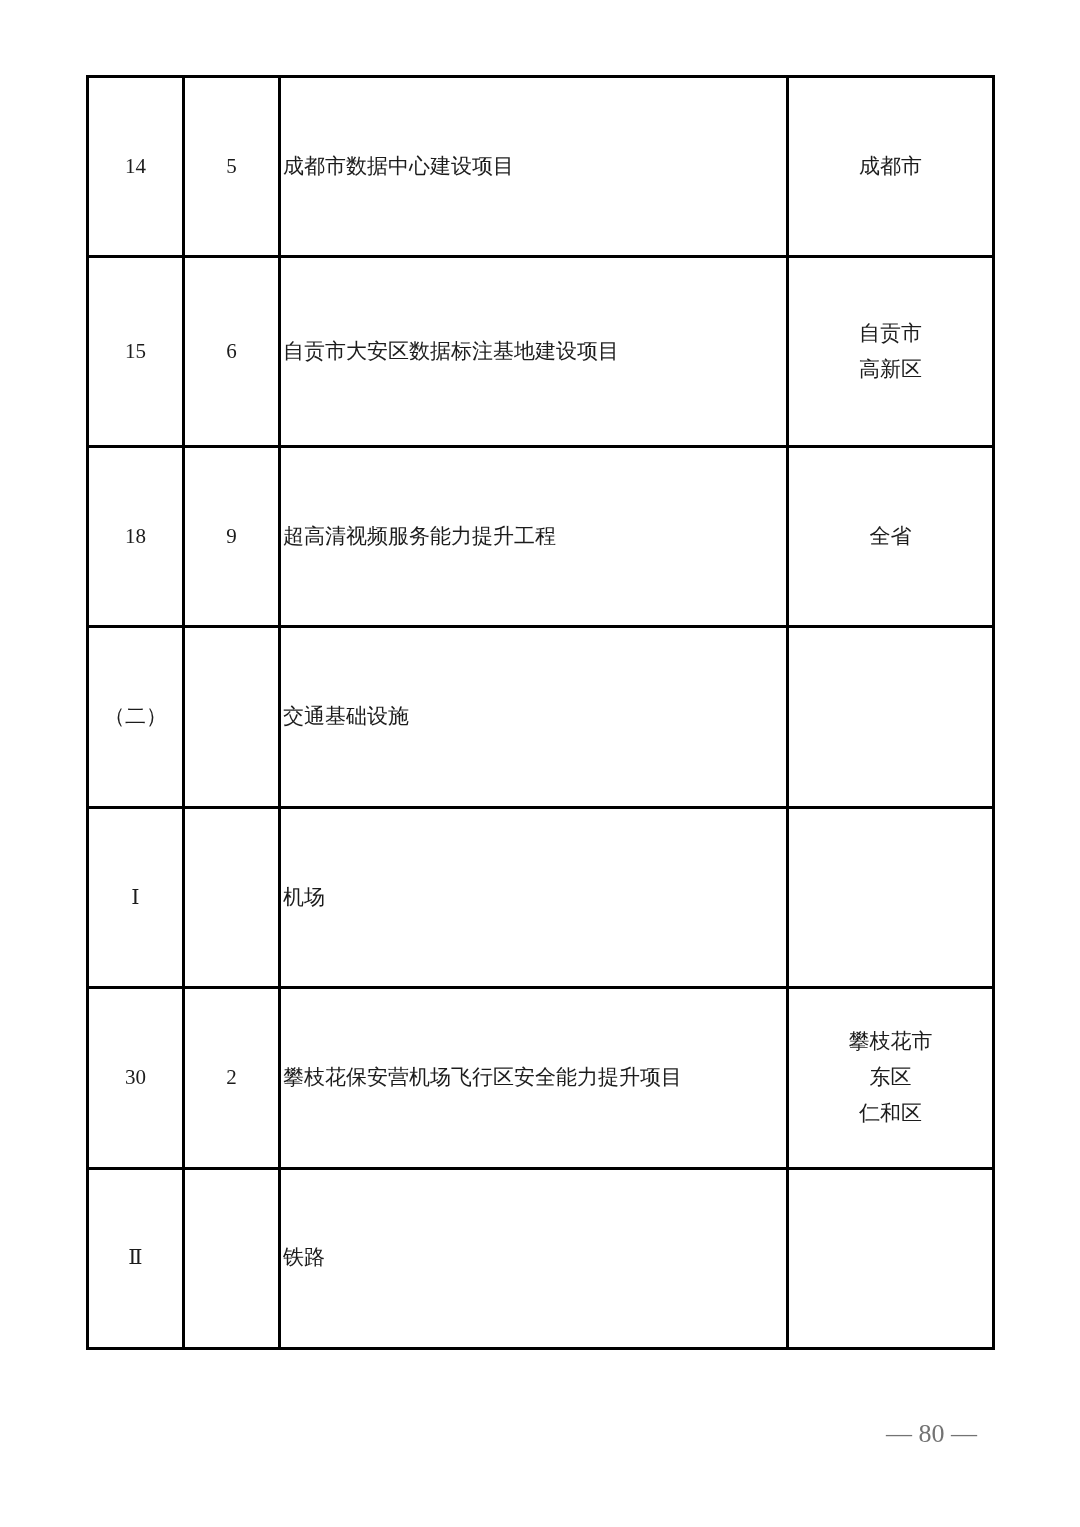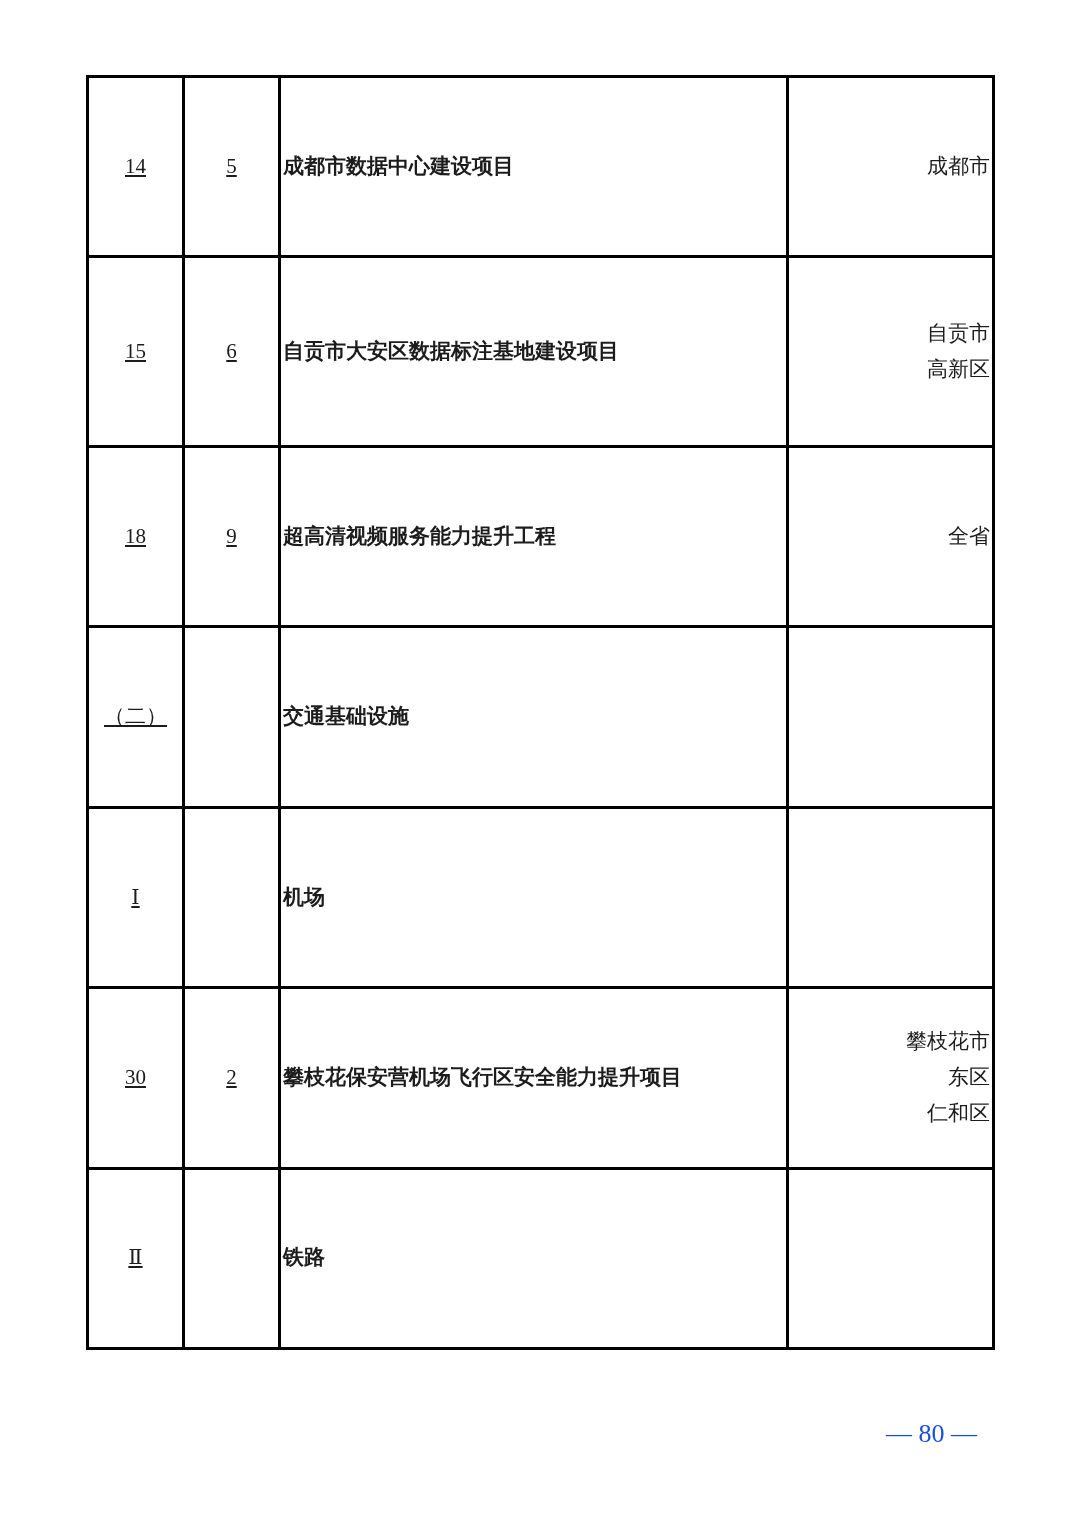--- a/index.html
+++ b/index.html
@@ -32,40 +32,38 @@
     border: 3px solid #000000;
     font-size: 21px;
     line-height: 1.7;
     vertical-align: middle;
     padding: 2px;
     overflow: hidden;
   }
   td.col-serial,
   td.col-sub {
     text-align: center;
-    text-decoration: underline;
   }
   td.col-name {
     text-align: left;
     padding-left: 6px;
     padding-right: 10px;
-    font-weight: bold;
   }
   td.col-loc {
-    text-align: right;
+    text-align: center;
     white-space: pre-line;
   }
   .page-number {
     position: absolute;
     left: 886px;
     top: 1418px;
     font-size: 26px;
     line-height: 32px;
     white-space: nowrap;
-    color: #1d4ed8;
+    color: #737373;
   }
 </style>
 </head>
 <body>
 
 <div class="page">
 
   <table class="doc-table">
     <colgroup>
       <col style="width:96px">

